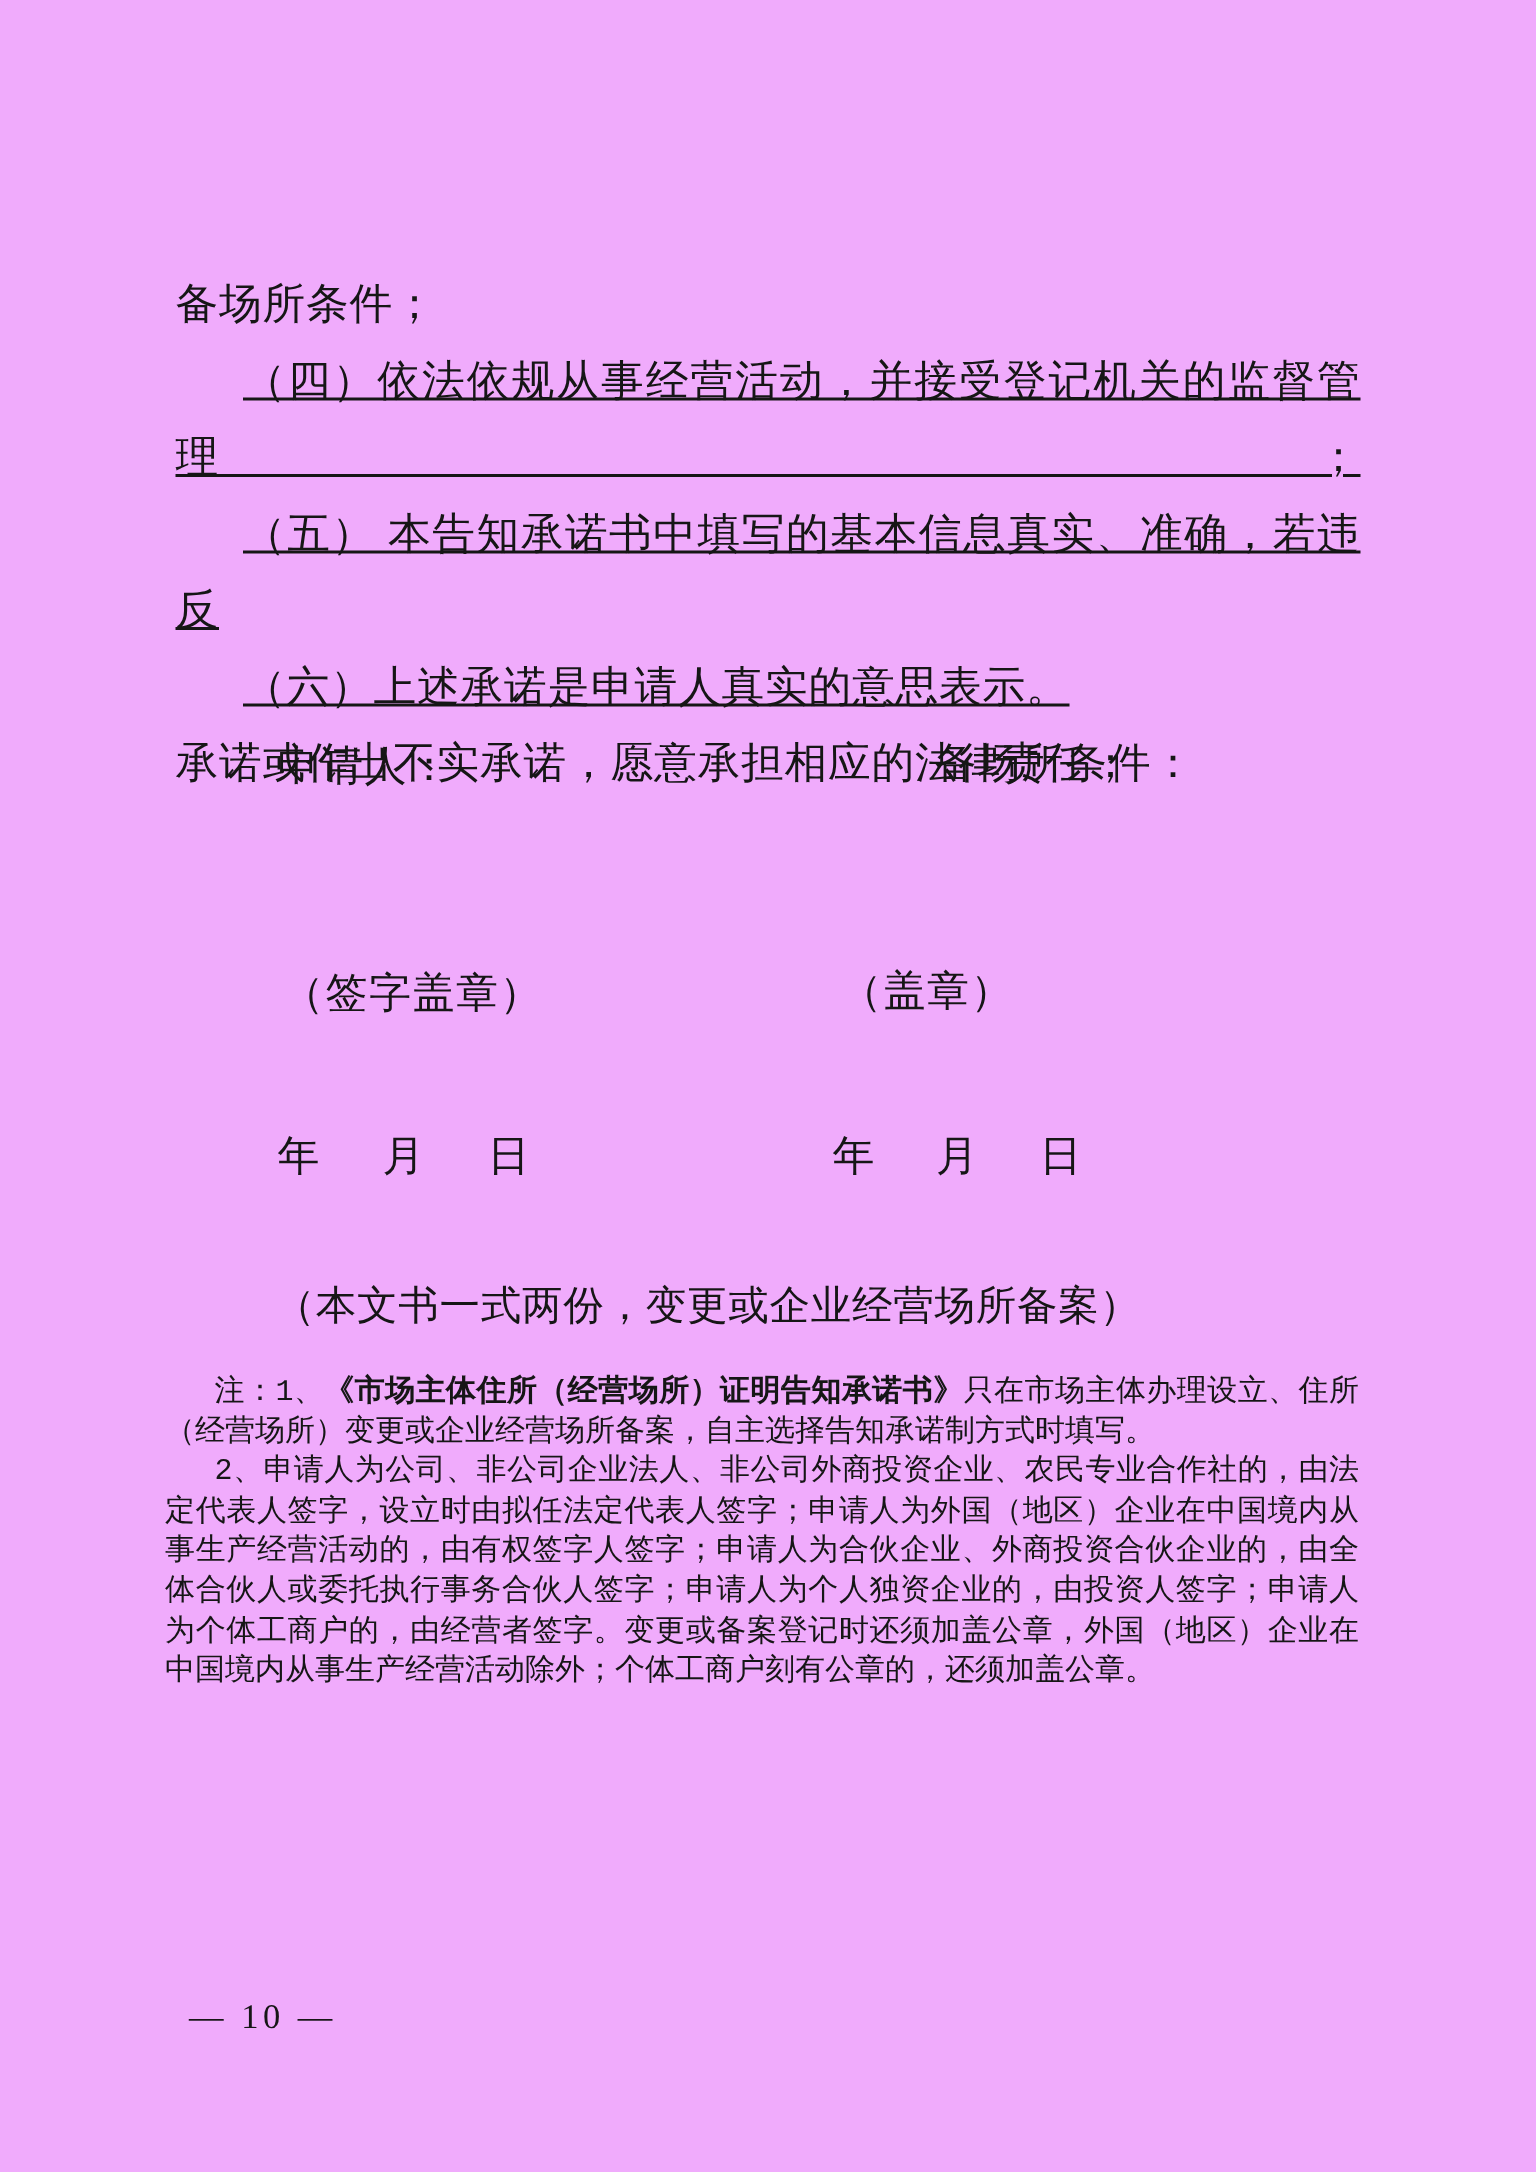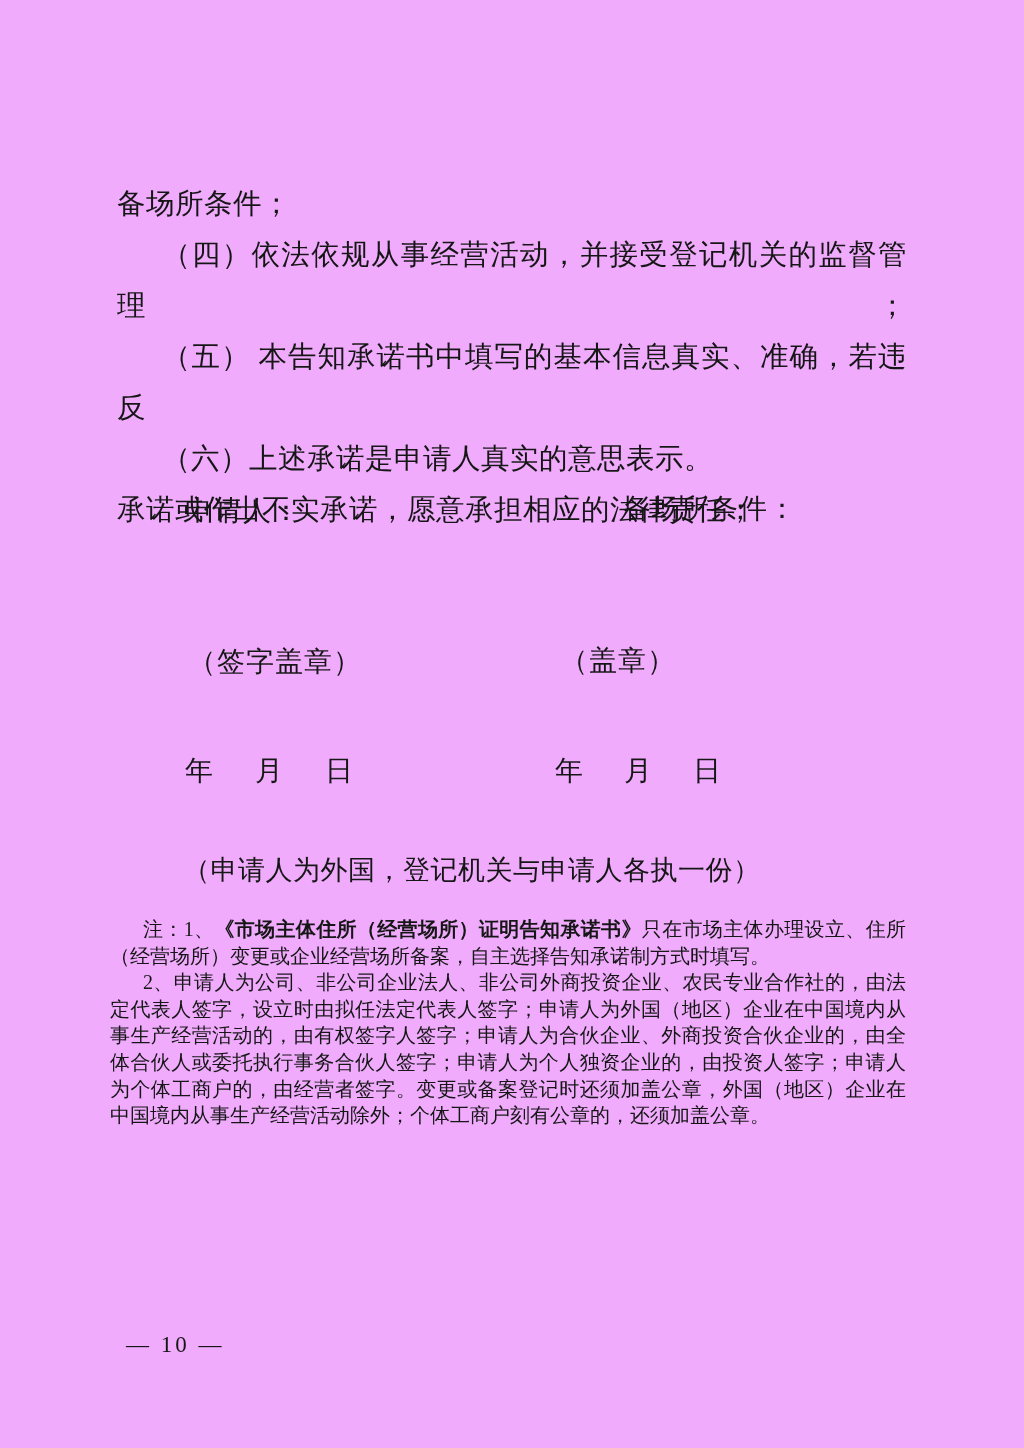--- a/index.html
+++ b/index.html
@@ -20,21 +20,21 @@
   .clauses {
     position: absolute;
     left: 117px;
     top: 178px;
     width: 790px;
     font-size: 28.5px;
     line-height: 51px;
     letter-spacing: 0.5px;
   }
   .clause-line { white-space: nowrap; }
-  .clause-line.indent { text-indent: 45px; }
+  .clause-line.indent { text-indent: 45px; text-decoration: underline; }
   .clause-line.fill {
     white-space: normal;
     text-align: justify;
     text-align-last: justify;
   }
   
   .sig-label { position: absolute; font-size: 28px; letter-spacing: 1px; }
   .applicant-label { left: 185px; top: 492px; }
   .authority-label { left: 623px; top: 490px; }
   .applicant-seal  { left: 188px; top: 643px; }
@@ -60,21 +60,21 @@
   
   .notes {
     position: absolute;
     left: 110px;
     top: 916px;
     width: 796px;
     font-size: 20px;
     line-height: 26.6px;
     text-align: justify;
   }
-  .note-para { margin: 0; text-indent: 33px; }
+  .note-para { margin: 0; text-indent: 33px; font-family: Liberation Mono, monospace; }
   .note-bold { font-weight: 700; }
   
   .page-number {
     position: absolute;
     left: 126px;
     top: 1332px;
     font-size: 23px;
     letter-spacing: 3px;
     white-space: nowrap;
   }
@@ -102,21 +102,21 @@
     <span>年</span>
     <span>月</span>
     <span>日</span>
   </div>
   <div class="date-row right">
     <span>年</span>
     <span>月</span>
     <span>日</span>
   </div>
 
-  <div class="distribution">（申请人为外国，登记机关与申请人各执一份）</div>
+  <div class="distribution">（本文书一式两份，变更或企业经营场所备案）</div>
 
   <div class="notes">
     <p class="note-para"><span>注：1、</span><span class="note-bold">《市场主体住所（经营场所）证明告知承诺书》</span><span>只在市场主体办理设立、住所（经营场所）变更或企业经营场所备案，自主选择告知承诺制方式时填写。</span></p>
     <p class="note-para"><span>2、</span><span>申请人为公司、非公司企业法人、非公司外商投资企业、农民专业合作社的，由法定代表人签字，设立时由拟任法定代表人签字；申请人为外国（地区）企业在中国境内从事生产经营活动的，由有权签字人签字；申请人为合伙企业、外商投资合伙企业的，由全体合伙人或委托执行事务合伙人签字；申请人为个人独资企业的，由投资人签字；申请人为个体工商户的，由经营者签字。变更或备案登记时还须加盖公章，外国（地区）企业在中国境内从事生产经营活动除外；个体工商户刻有公章的，还须加盖公章。</span></p>
   </div>
 
   <div class="page-number">— 10 —</div>
 
 </div>
 

